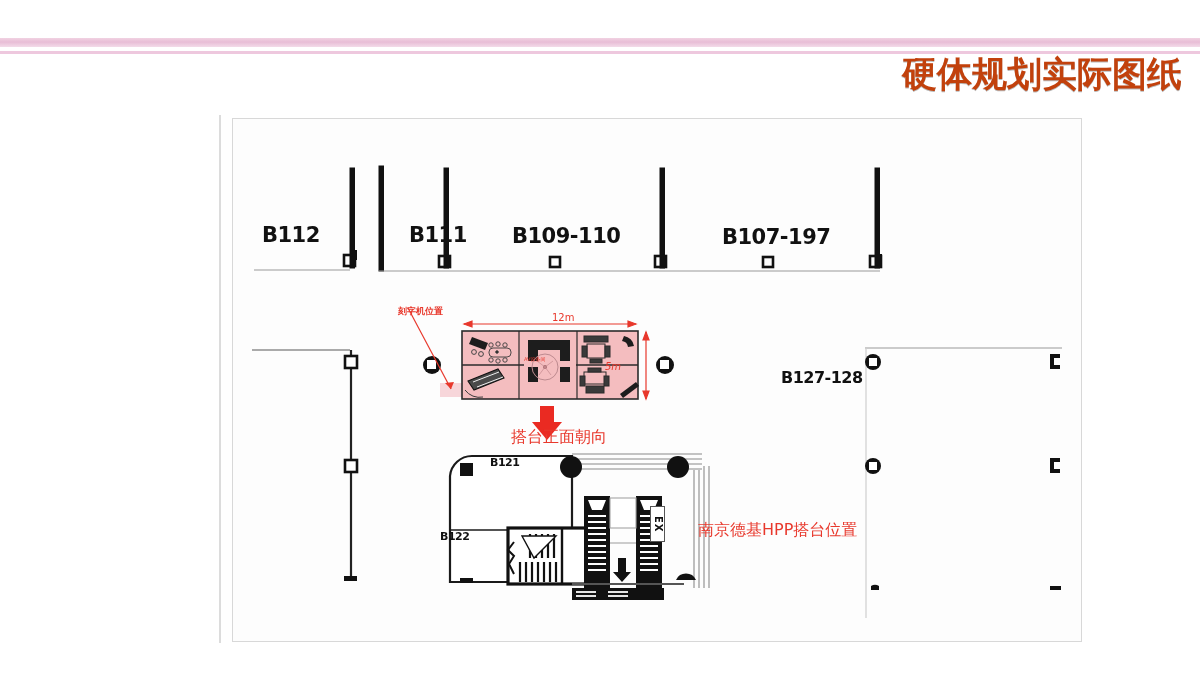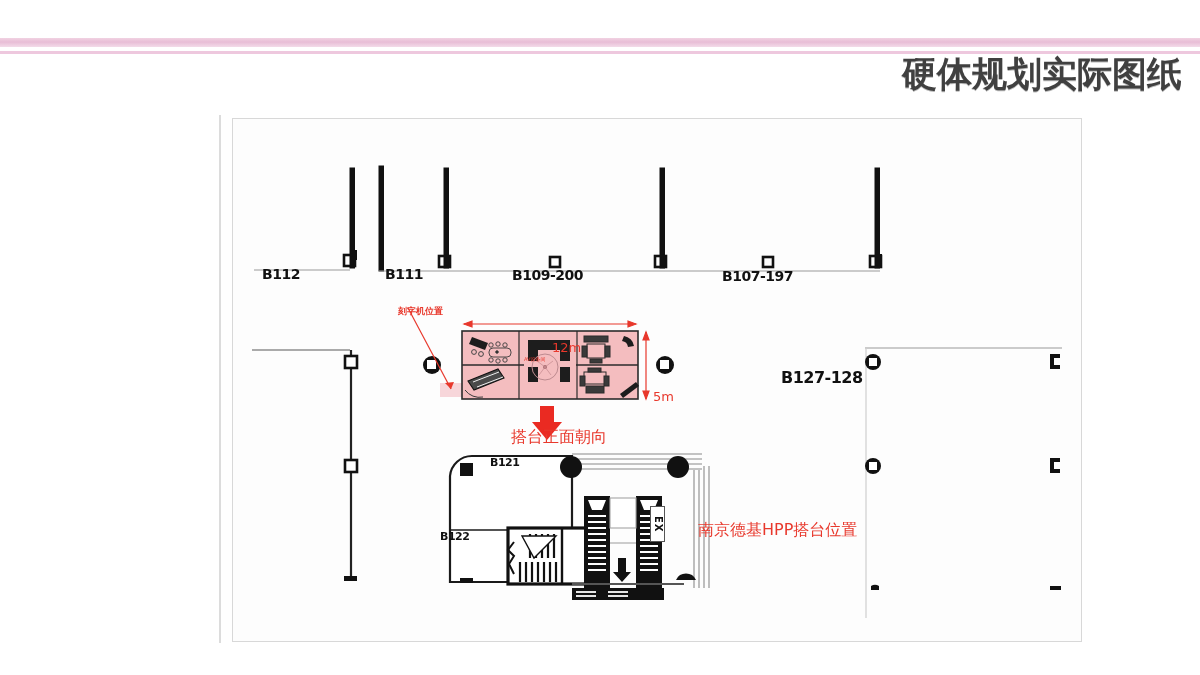--- a/index.html
+++ b/index.html
@@ -13,21 +13,21 @@
     position:absolute;left:0;top:38px;width:1200px;height:9px;
     background:linear-gradient(to bottom,#f1d2e2 0%,#e8bdd6 45%,#f3dbe9 100%);
   }
   .bar-thin{
     position:absolute;left:0;top:51px;width:1200px;height:3px;
     background:#eec8de;
   }
   
   .title{
     position:absolute;right:18px;top:55px;
-    font-size:35px;font-weight:bold;color:#404040;letter-spacing:0px;
+    font-size:35px;font-weight:bold;color:#c2410c;letter-spacing:0px;
     white-space:nowrap;line-height:1.1;
     text-shadow:0 1px 0 #bbb;
     margin-left:48px;
   }
   
   .frame-outer{
     position:absolute;left:219px;top:115px;width:862px;height:528px;
     background:#ffffff;border-left:2px solid #dcdcdc;
   }
   .frame-inner{
@@ -38,29 +38,29 @@
   .plan{
     position:absolute;left:232px;top:118px;width:848px;height:522px;
   }
   .plan svg{display:block;}
   
   .shoplabel{
     position:absolute;font-weight:bold;color:#111;white-space:nowrap;
     font-family:"DejaVu Sans","Liberation Sans",sans-serif;
     letter-spacing:-0.5px;
   }
-  .lbl-big{font-size:14px;margin-top:43px;}
+  .lbl-big{font-size:21px;}
   .lbl-mid{font-size:16px;}
   .lbl-sm{font-size:11px;text-align:center;}
   .redtext{
     position:absolute;color:#e8382c;white-space:nowrap;font-weight:normal;
     font-family:"DejaVu Sans","Liberation Sans",sans-serif;
   }
   .red-ann{font-size:9px;color:#e8382c;font-weight:bold;}
-  .red-dim{font-size:13px;color:#e8382c;font-weight:normal;margin-top:28px;}
+  .red-dim{font-size:10px;color:#e8382c;font-weight:normal;}
   .red-big{font-size:16px;}
   .ex-box{
     position:absolute;border:1px solid #555;background:#fff;
     width:13px;height:34px;
     display:flex;align-items:center;justify-content:center;
   }
   .ex-txt{
     font-size:10px;font-weight:bold;color:#111;
     writing-mode:vertical-rl;letter-spacing:1px;line-height:1;
   }
@@ -313,29 +313,29 @@
         <line x1="344" y1="478" x2="364" y2="478"></line>
         <line x1="376" y1="474" x2="396" y2="474"></line>
         <line x1="376" y1="478" x2="396" y2="478"></line>
       </g>
       <line x1="340" y1="466" x2="452" y2="466" stroke="#555" stroke-width="2"></line>
     </g>
   </svg>
 </div>
 
 <div class="shoplabel lbl-big" style="left:262px;top:223px;">B112</div>
-<div class="shoplabel lbl-big" style="left:385px;top:223px;">B111</div>
-<div class="shoplabel lbl-big" style="left:512px;top:224px;">B109-200</div>
+<div class="shoplabel lbl-big" style="left:409px;top:223px;">B111</div>
+<div class="shoplabel lbl-big" style="left:512px;top:224px;">B109-110</div>
 <div class="shoplabel lbl-big" style="left:722px;top:225px;">B107-197</div>
 <div class="shoplabel lbl-mid" style="left:781px;top:368px;">B127-128</div>
 <div class="shoplabel lbl-sm" style="left:490px;top:456px;">B121</div>
 <div class="shoplabel lbl-sm" style="left:440px;top:530px;">B122</div>
 
 <div class="ex-box" style="left:650px;top:506px;">
   <span class="ex-txt">EX</span>
 </div>
 
 <div class="redtext red-ann" style="left:398px;top:305px;">刻字机位置</div>
 <div class="redtext red-dim" style="left:552px;top:312px;">12m</div>
-<div class="redtext red-dim" style="left:653px;top:361px;">5m</div>
+<div class="redtext red-dim" style="left:605px;top:361px;font-style:italic;">5m</div>
 <div class="redtext red-big" style="left:511px;top:427px;">搭台正面朝向</div>
 <div class="redtext red-big" style="left:698px;top:520px;text-align:center;">南京德基HPP搭台位置</div>
 <div class="redtext" style="left:524px;top:356px;font-size:5px;font-weight:normal;">AV设备间</div>
 
 </body></html>

